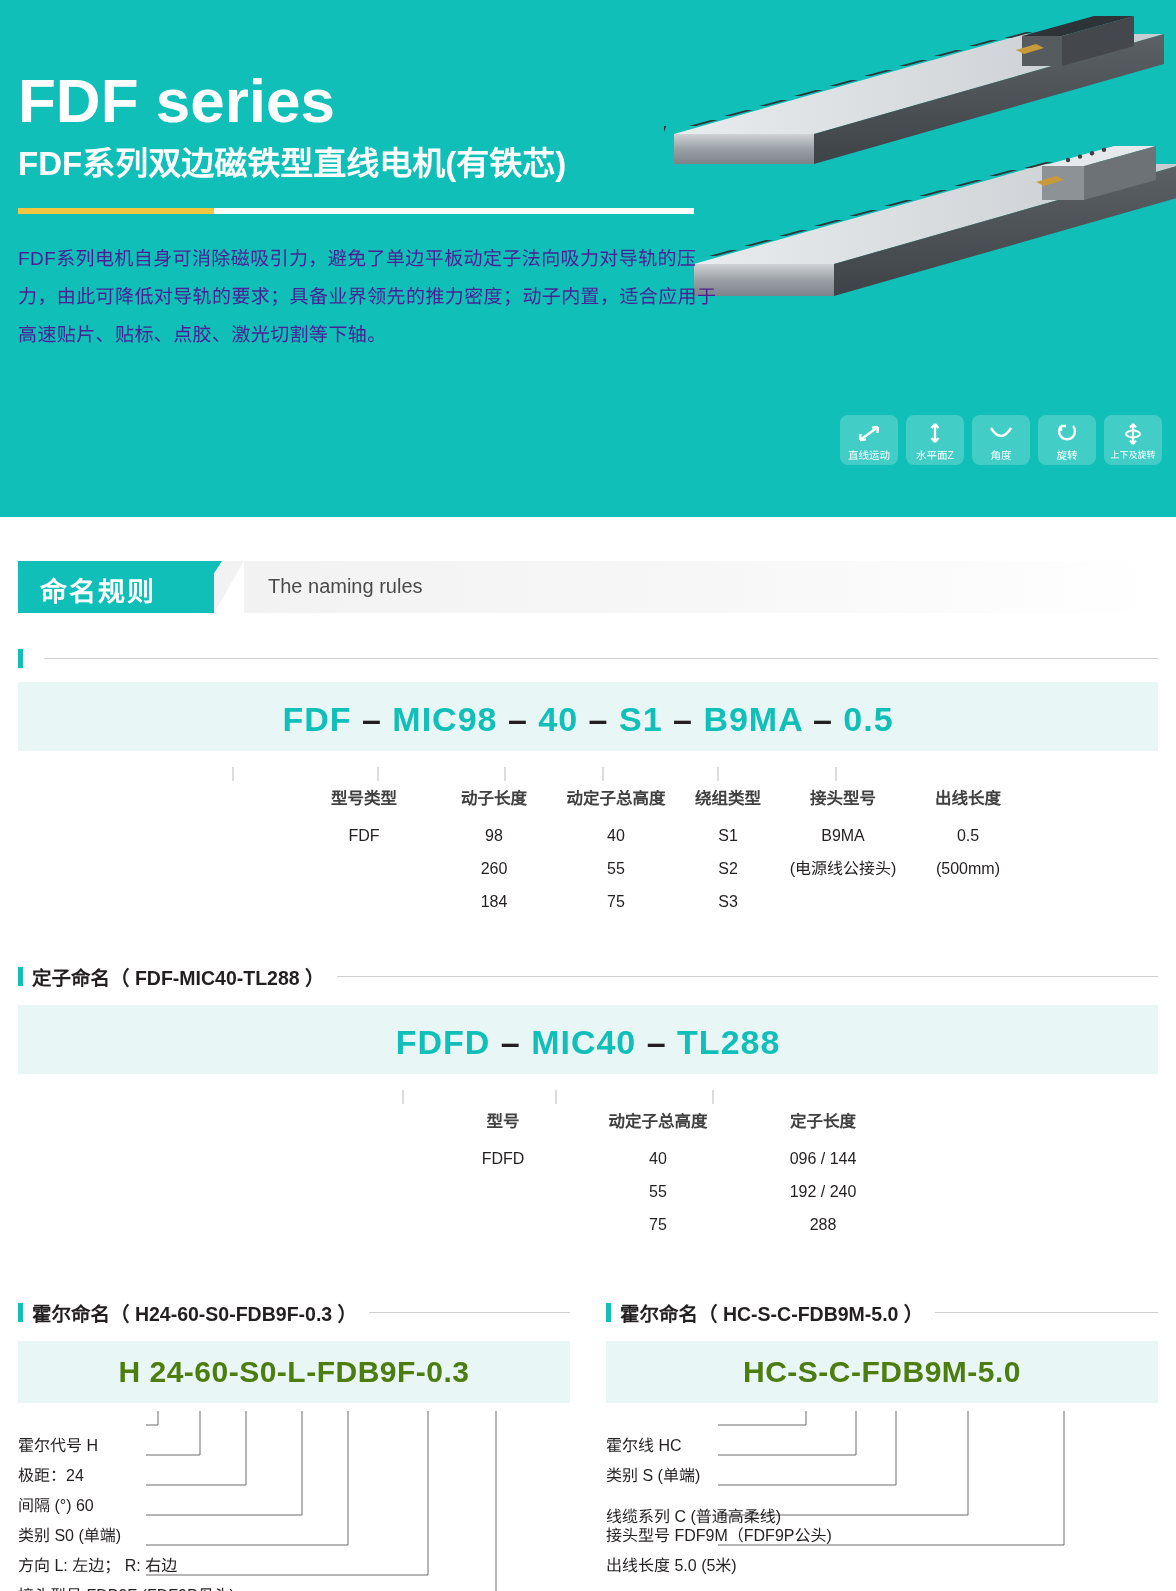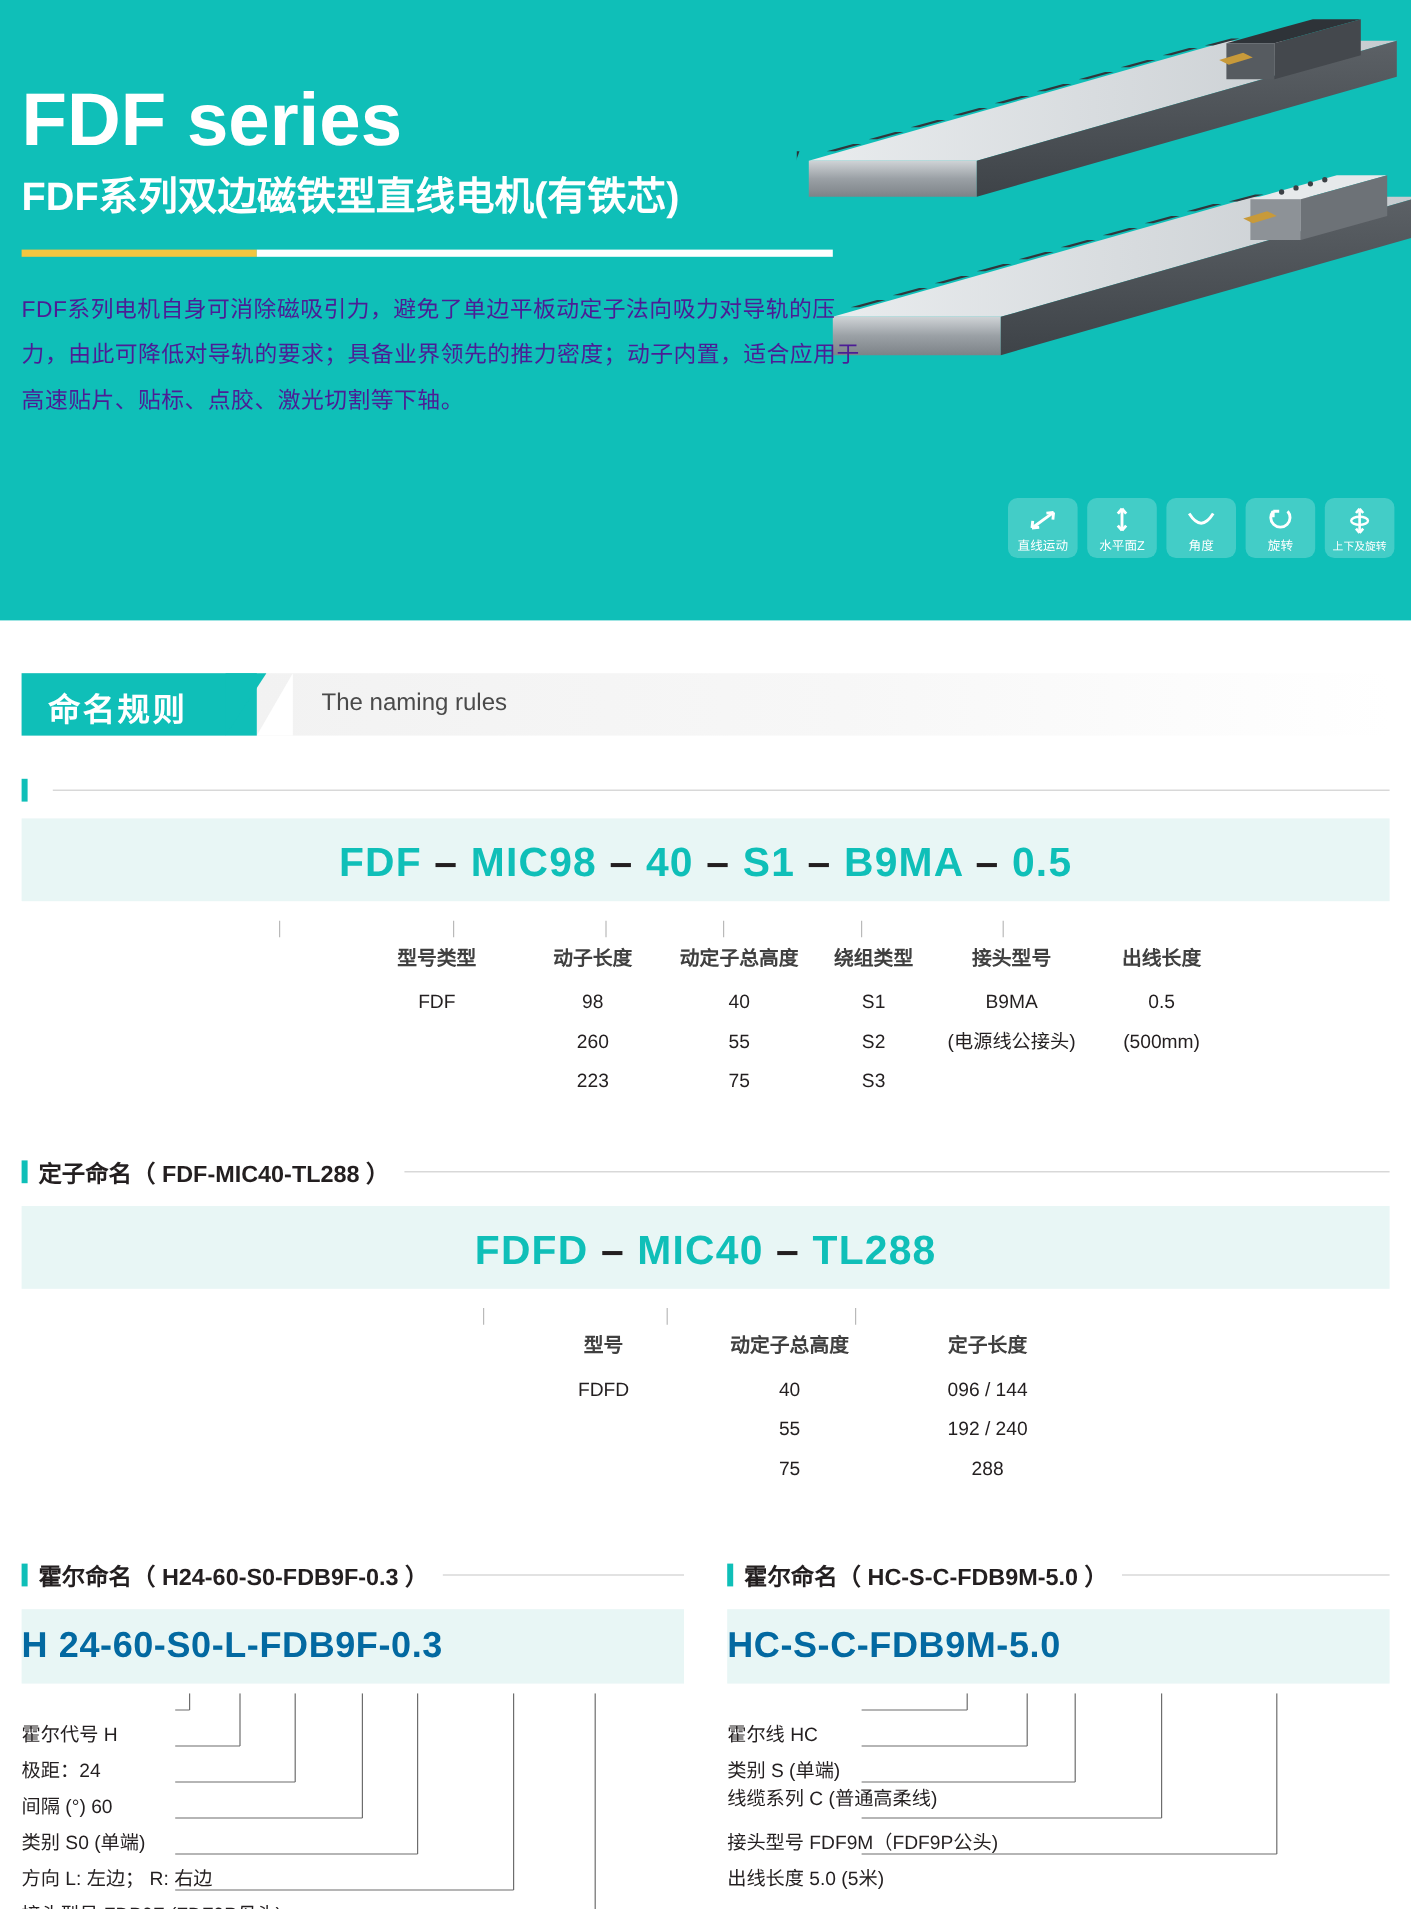--- a/index.html
+++ b/index.html
@@ -94,22 +94,22 @@
   .legend-col{text-align:center;}
   .legend-head{
     font-size:16.5px;font-weight:bold;color:#404040;margin-bottom:11px;white-space:nowrap;
   }
   .legend-val{font-size:16px;color:#231f20;line-height:2.05;white-space:nowrap;}
 
   
   .two-col{display:flex;gap:36px;margin-top:10px;}
   .col{flex:1;min-width:0;}
   .hall-code{
-    background:#e8f6f5;padding:14px 0;
-    font-size:30px;font-weight:bold;color:#0369a1;letter-spacing:0.5px;white-space:nowrap;
+    background:#e8f6f5;padding:14px 0;text-align:center;
+    font-size:30px;font-weight:bold;color:#4d7c0f;letter-spacing:0.5px;white-space:nowrap;
   }
   .hall-legend{position:relative;margin-top:8px;height:225px;}
   .hall-legend .item{
     position:absolute;left:0;font-size:16px;color:#231f20;white-space:nowrap;margin-top:16px;
   }
 </style>
 </head>
 <body>
 
 <div class="page">
@@ -291,21 +291,21 @@
       </svg>
       <div class="legend-row">
         <div class="legend-col" style="width:140px;margin-left:146px;">
           <div class="legend-head">型号类型</div>
           <div class="legend-val">FDF</div>
         </div>
         <div class="legend-col" style="width:120px;">
           <div class="legend-head">动子长度</div>
           <div class="legend-val">98</div>
           <div class="legend-val">260</div>
-          <div class="legend-val">223</div>
+          <div class="legend-val">184</div>
         </div>
         <div class="legend-col" style="width:124px;">
           <div class="legend-head">动定子总高度</div>
           <div class="legend-val">40</div>
           <div class="legend-val">55</div>
           <div class="legend-val">75</div>
         </div>
         <div class="legend-col" style="width:100px;">
           <div class="legend-head">绕组类型</div>
           <div class="legend-val">S1</div>
@@ -414,21 +414,21 @@
             <g stroke="#6d6d6d" stroke-width="1" fill="none">
               <path d="M200 14 L200 0 M200 14 L112 14"></path>
               <path d="M250 44 L250 0 M250 44 L112 44"></path>
               <path d="M290 74 L290 0 M290 74 L112 74"></path>
               <path d="M362 104 L362 0 M362 104 L112 104"></path>
               <path d="M458 134 L458 0 M458 134 L112 134"></path>
             </g>
           </svg>
           <div class="item" style="top:5px;">霍尔线 HC</div>
           <div class="item" style="top:35px;">类别 S (单端)</div>
-          <div class="item" style="top:58px;">线缆系列 C (普通高柔线)</div>
+          <div class="item" style="top:76px;">线缆系列 C (普通高柔线)</div>
           <div class="item" style="top:95px;">接头型号 FDF9M（FDF9P公头)</div>
           <div class="item" style="top:125px;">出线长度 5.0 (5米)</div>
         </div>
       </div>
 
     </div>
 
   </div>
 </div>
 

